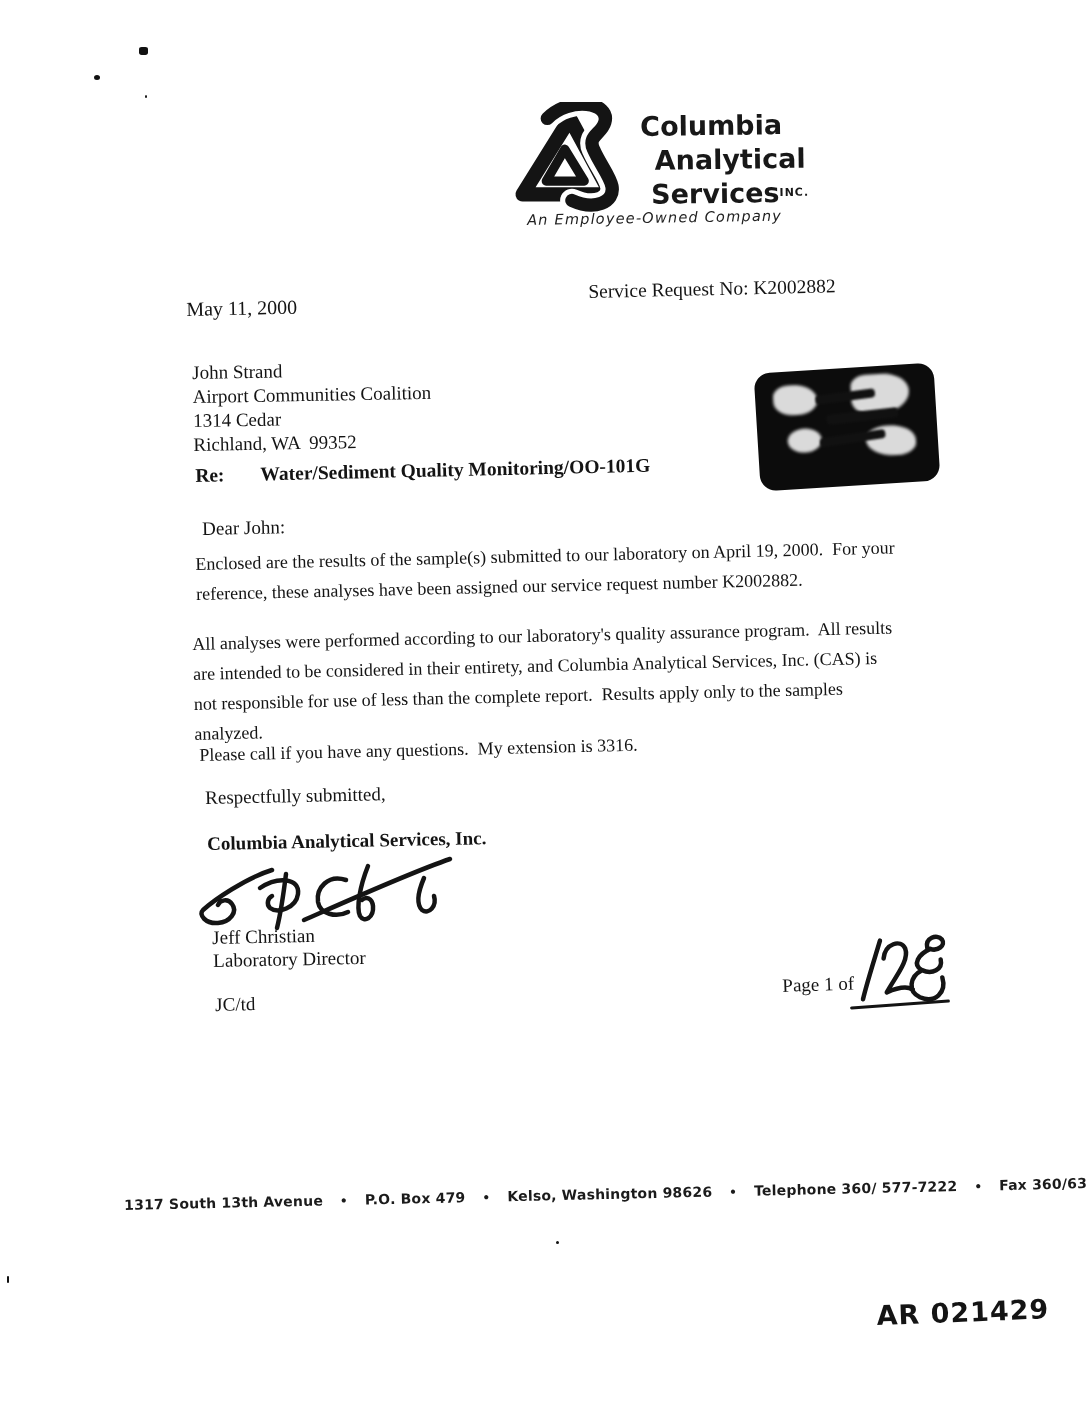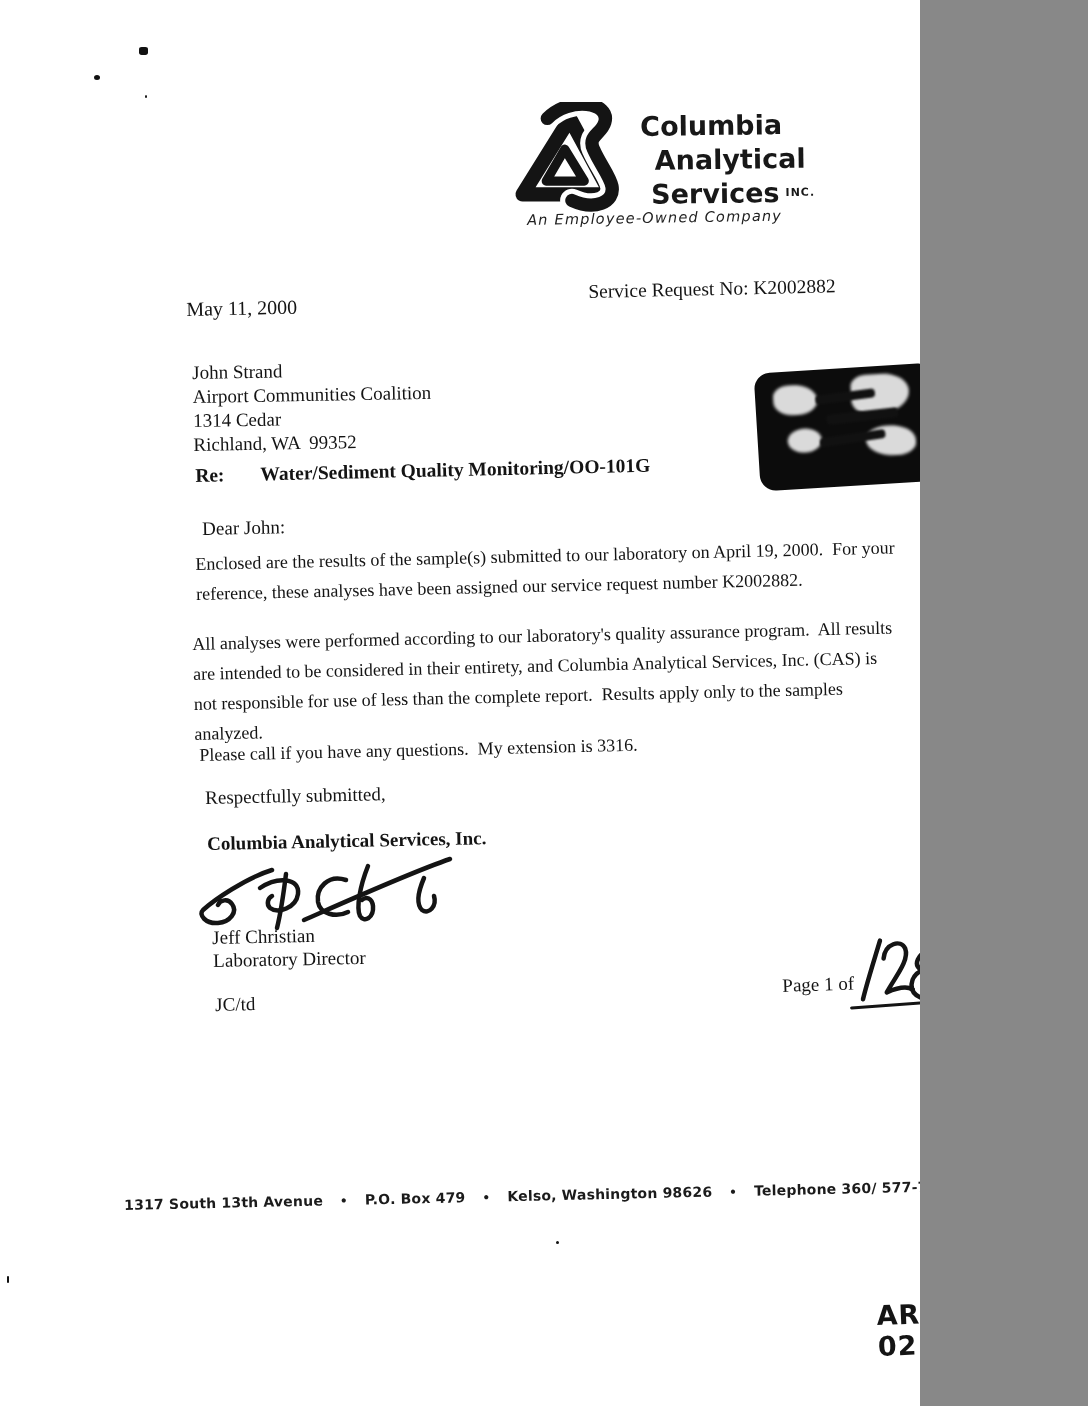--- a/index.html
+++ b/index.html
@@ -1,34 +1,34 @@
 <!DOCTYPE html>
 <html><head>
 <meta charset="utf-8">
 <style>
   html,body{margin:0;padding:0;background:#888;}
   .page{
     position:relative;
-    width:920px;height:1406px;
+    width:1088px;height:1406px;
     background:#ffffff;
     overflow:hidden;
     font-family:"Liberation Serif", serif;
     color:#141414;
   }
   .abs{position:absolute;}
   .tilt{transform:rotate(-1.2deg);transform-origin:left top;}
   .pre{white-space:pre;}
 
   
   .logo-mark{left:506px;top:102px;width:138px;height:118px;}
   .lh-text{left:640px;top:110px;font-family:"DejaVu Sans",sans-serif;font-weight:bold;
            font-size:27px;line-height:34px;color:#181818;transform:rotate(-0.8deg);transform-origin:left top;}
   .lh-text .l2{padding-left:14px;}
   .lh-text .l3{padding-left:10px;}
-  .inc{font-size:11px;font-weight:bold;vertical-align:6px;margin-left:6px;letter-spacing:1px;}
+  .inc{font-size:11px;font-weight:bold;vertical-align:6px;letter-spacing:1px;}
   .tagline{left:527px;top:212px;font-family:"DejaVu Sans",sans-serif;font-style:italic;
            font-size:14.5px;letter-spacing:1.2px;color:#222;transform:rotate(-1deg);transform-origin:left top;}
 
   
   .date{left:186px;top:298px;font-size:20px;}
   .service-request{left:588px;top:281px;font-size:19.5px;transform:rotate(-1.3deg);transform-origin:left top;}
 
   
   .recipient{left:192px;top:361px;font-size:19px;line-height:24px;transform:rotate(-1deg);transform-origin:left top;}
 

